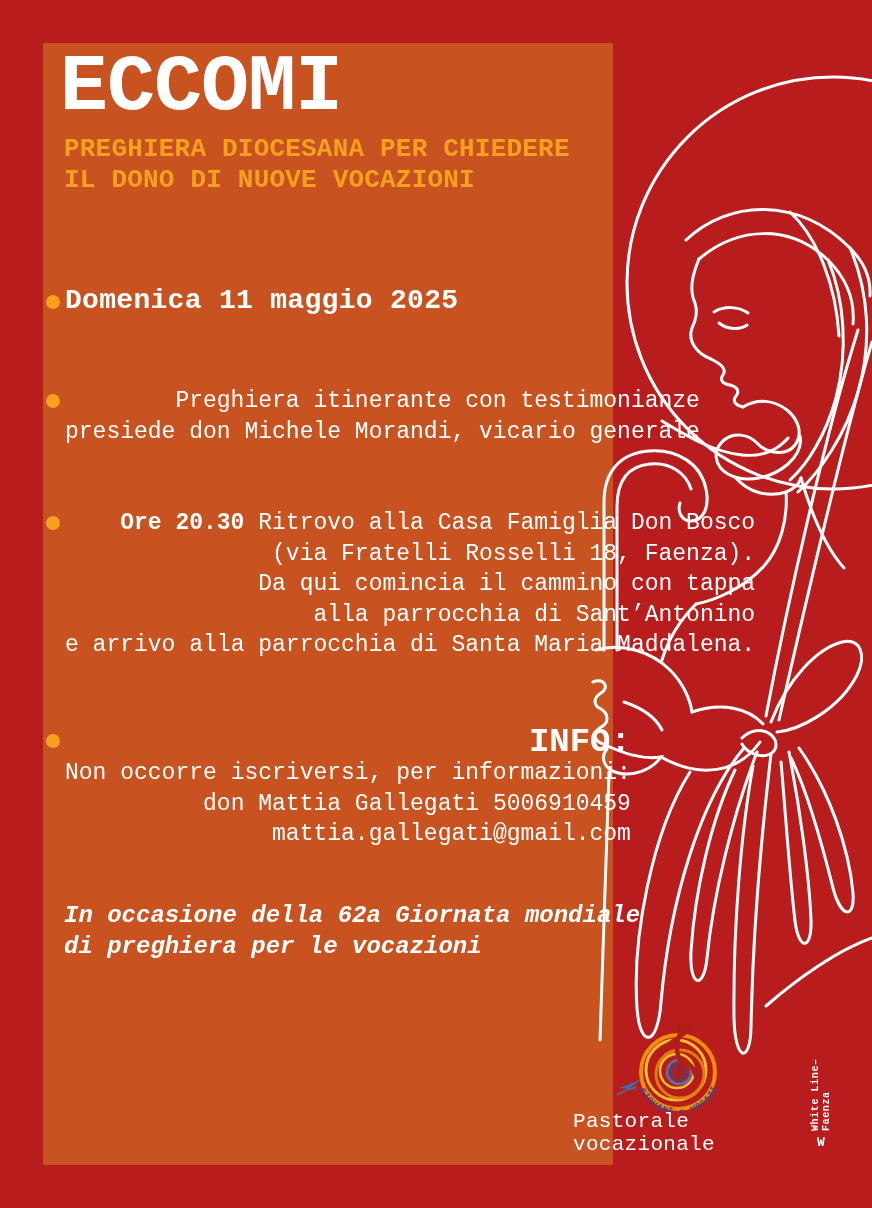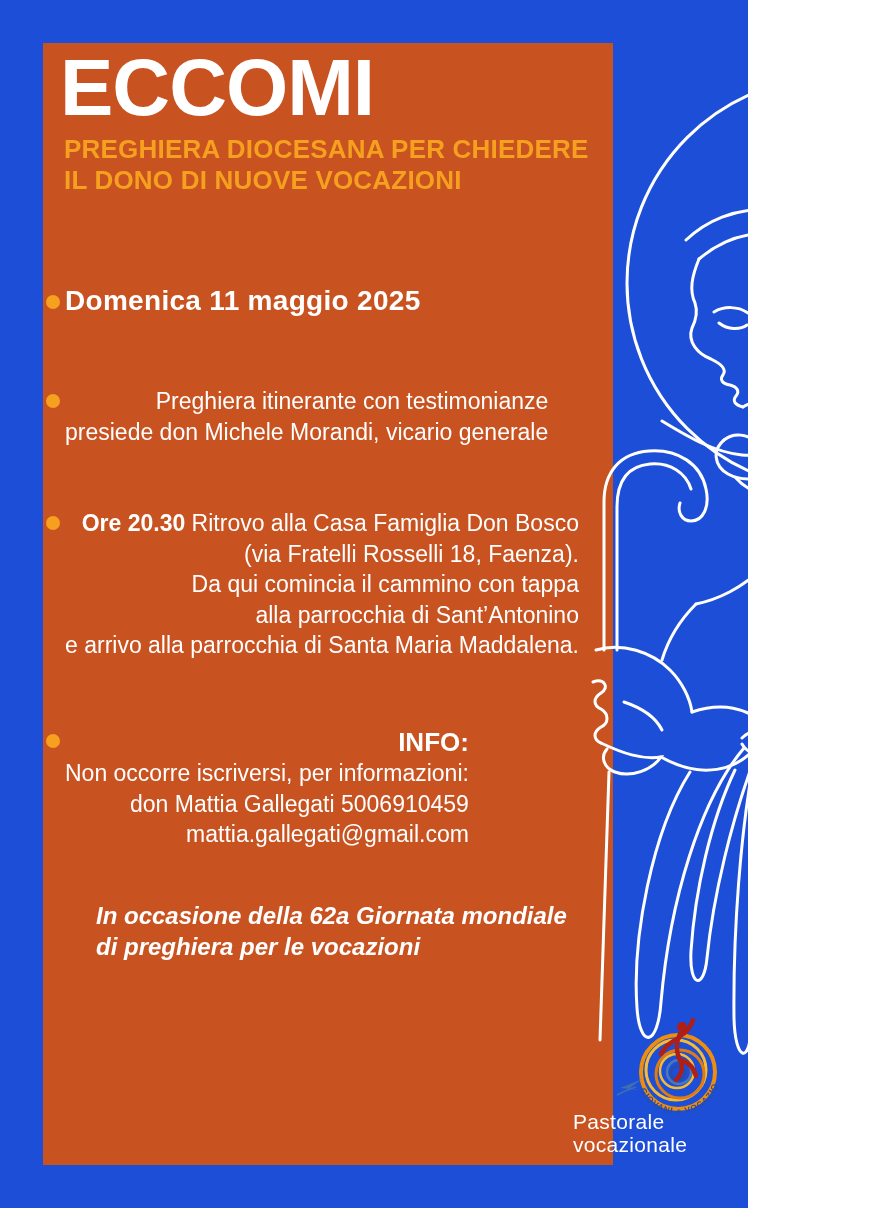--- a/index.html
+++ b/index.html
@@ -1,19 +1,19 @@
 <!DOCTYPE html>
 <html><head>
 <meta charset="utf-8">
 <style>
   html,body{margin:0;padding:0;background:#fff;}
   .poster{
-    position:relative;width:748px;height:1208px;overflow:hidden;
-    background:#1d4ed8;
-    font-family:Liberation Sans, sans-serif;
+    position:relative;width:872px;height:1208px;overflow:hidden;
+    background:#b91c1c;
+    font-family:Liberation Mono, monospace;
     -webkit-font-smoothing:antialiased;
   }
   .panel{
     position:absolute;left:43px;top:43px;width:570px;height:1122px;
     background:#C85220;z-index:1;
   }
   .artwork{position:absolute;left:0;top:0;z-index:2;pointer-events:none;}
   .content{position:absolute;left:0;top:0;width:872px;height:1208px;z-index:3;}
 
   .title{
@@ -26,24 +26,24 @@
   }
   .bullet{position:absolute;left:46px;display:flex;align-items:flex-start;color:#ffffff;}
   .dot{
     width:14px;height:14px;border-radius:50%;background:#F5A01E;
     flex:0 0 14px;margin-top:8px;margin-right:5px;
   }
   .b-date .dot{margin-top:9px;}
   .b-date .txt{font-size:28px;font-weight:700;letter-spacing:0.3px;}
   .txt{font-size:23px;line-height:30.5px;font-weight:400;text-align:right;}
   .txt .bold{font-weight:700;}
-  .info-head{font-size:26px;font-weight:700;line-height:32px;}
+  .info-head{font-size:34px;font-weight:700;line-height:32px;}
   .closing{
     position:absolute;left:64px;top:900px;color:#ffffff;
-    font-size:24px;line-height:31px;font-weight:700;font-style:italic;margin-left:32px;
+    font-size:24px;line-height:31px;font-weight:700;font-style:italic;
   }
 
   .logo{position:absolute;left:616px;top:1018px;width:130px;height:100px;}
   .logo-caption{
     position:absolute;left:573px;top:1110px;width:180px;
     color:#ffffff;font-size:21px;line-height:23px;letter-spacing:0.3px;
   }
   .credit{
     position:absolute;left:806px;top:1024px;height:126px;width:30px;
     display:flex;flex-direction:column;align-items:center;color:#ffffff;

